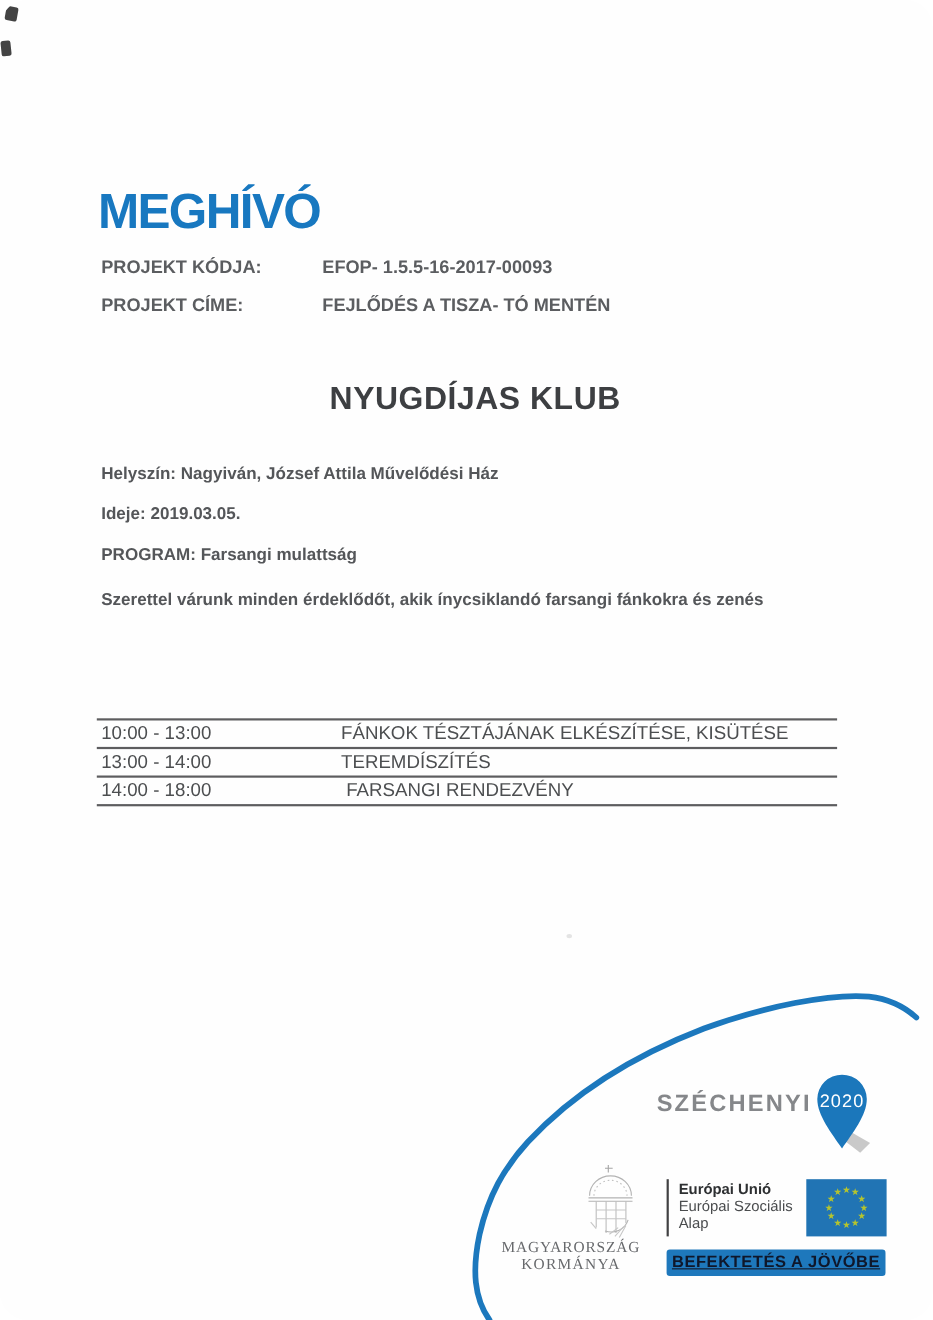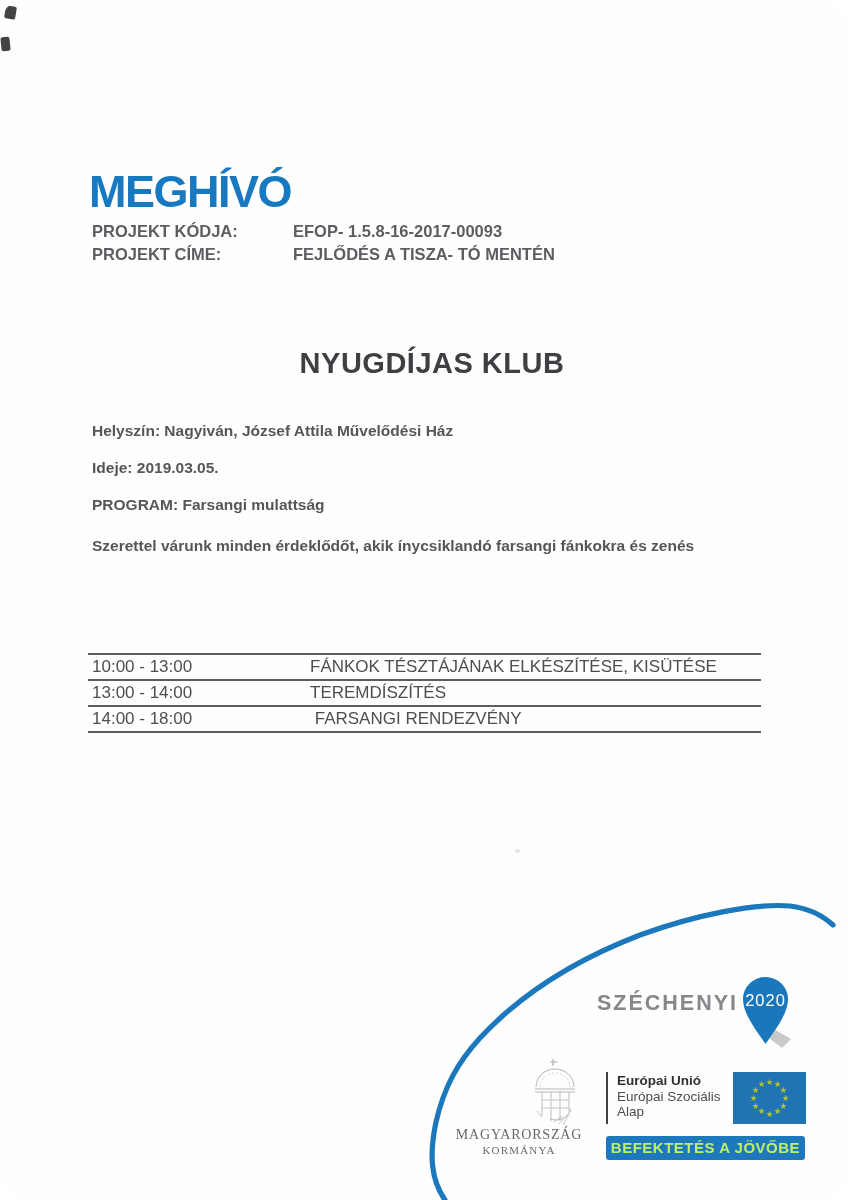--- a/index.html
+++ b/index.html
@@ -12,21 +12,21 @@
   .scan-mark.m1{left:5px;top:6px;width:11px;height:13px;transform:rotate(10deg);}
   .scan-mark.m2{left:1px;top:37px;width:9px;height:14px;transform:rotate(-6deg);}
   .speck{position:absolute;left:515px;top:849px;width:5px;height:4px;background:#e4e4e4;border-radius:50%;}
 
   
   .title{
     position:absolute;left:89px;top:166px;margin:0;
     font-size:45px;font-weight:bold;letter-spacing:-1.5px;color:#1878c0;
   }
   .proj{position:absolute;left:92px;top:220px;font-size:16.5px;font-weight:bold;color:#5b5d60;}
-  .proj-row{display:flex;height:23px;line-height:23px;}
+  .proj-row{display:flex;height:23px;line-height:23px;margin-top:12px;}
   .proj-label{width:201px;}
   .proj-value{white-space:pre;}
 
   
   .event-title{
     position:absolute;left:8px;top:347px;width:848px;margin:0;text-align:center;
     font-size:29px;font-weight:bold;letter-spacing:.5px;color:#3d3f42;
   }
   .info{position:absolute;left:92px;font-size:15.5px;font-weight:bold;color:#545659;white-space:pre;}
   .info.loc{top:422px;}
@@ -46,46 +46,46 @@
   .overlay{position:absolute;left:0;top:0;pointer-events:none;}
   .szechenyi{
     position:absolute;left:592px;top:991px;width:146px;text-align:right;
     font-size:21.5px;font-weight:bold;letter-spacing:2px;color:#85878a;
   }
   .gov{
     position:absolute;left:446px;top:1127px;width:146px;text-align:center;
     font-family:"Liberation Serif",serif;color:#67696c;
   }
   .gov .g1{font-size:14px;letter-spacing:.8px;line-height:16px;}
-  .gov .g2{font-size:11px;letter-spacing:1.2px;line-height:15px;}
+  .gov .g2{font-size:14px;letter-spacing:1.2px;line-height:15px;}
   .eu-divider{position:absolute;left:606px;top:1072px;width:2px;height:52px;background:#414143;}
   .eu-text{position:absolute;left:617px;top:1073px;line-height:15.5px;color:#4a4c4e;font-size:13.5px;}
   .eu-text .e1{font-weight:bold;color:#2e3032;}
   .eu-flag{position:absolute;left:733px;top:1072px;width:73px;height:52px;background:#2174b4;}
   .banner{
     position:absolute;left:606px;top:1136px;width:199px;height:24px;background:#1e78bc;
-    border-radius:3px;color:#bef264;font-size:15px;font-weight:bold;letter-spacing:.5px;
-    text-align:center;line-height:24px;
+    border-radius:3px;color:#0f172a;font-size:15px;font-weight:bold;letter-spacing:.5px;
+    text-align:center;line-height:24px;text-decoration:underline;
   }
 </style>
 </head>
 <body>
 
 <div class="page">
 
   <div class="scan-mark m1"></div>
   <div class="scan-mark m2"></div>
   <div class="speck"></div>
 
   <h1 class="title">MEGHÍVÓ</h1>
 
   <div class="proj">
     <div class="proj-row">
       <span class="proj-label">PROJEKT KÓDJA:</span>
-      <span class="proj-value">EFOP- 1.5.8-16-2017-00093</span>
+      <span class="proj-value">EFOP- 1.5.5-16-2017-00093</span>
     </div>
     <div class="proj-row">
       <span class="proj-label">PROJEKT CÍME:</span>
       <span class="proj-value">FEJLŐDÉS A TISZA- TÓ MENTÉN</span>
     </div>
   </div>
 
   <h2 class="event-title">NYUGDÍJAS KLUB</h2>
 
   <div class="info loc">Helyszín: Nagyiván, József Attila Művelődési Ház</div>

